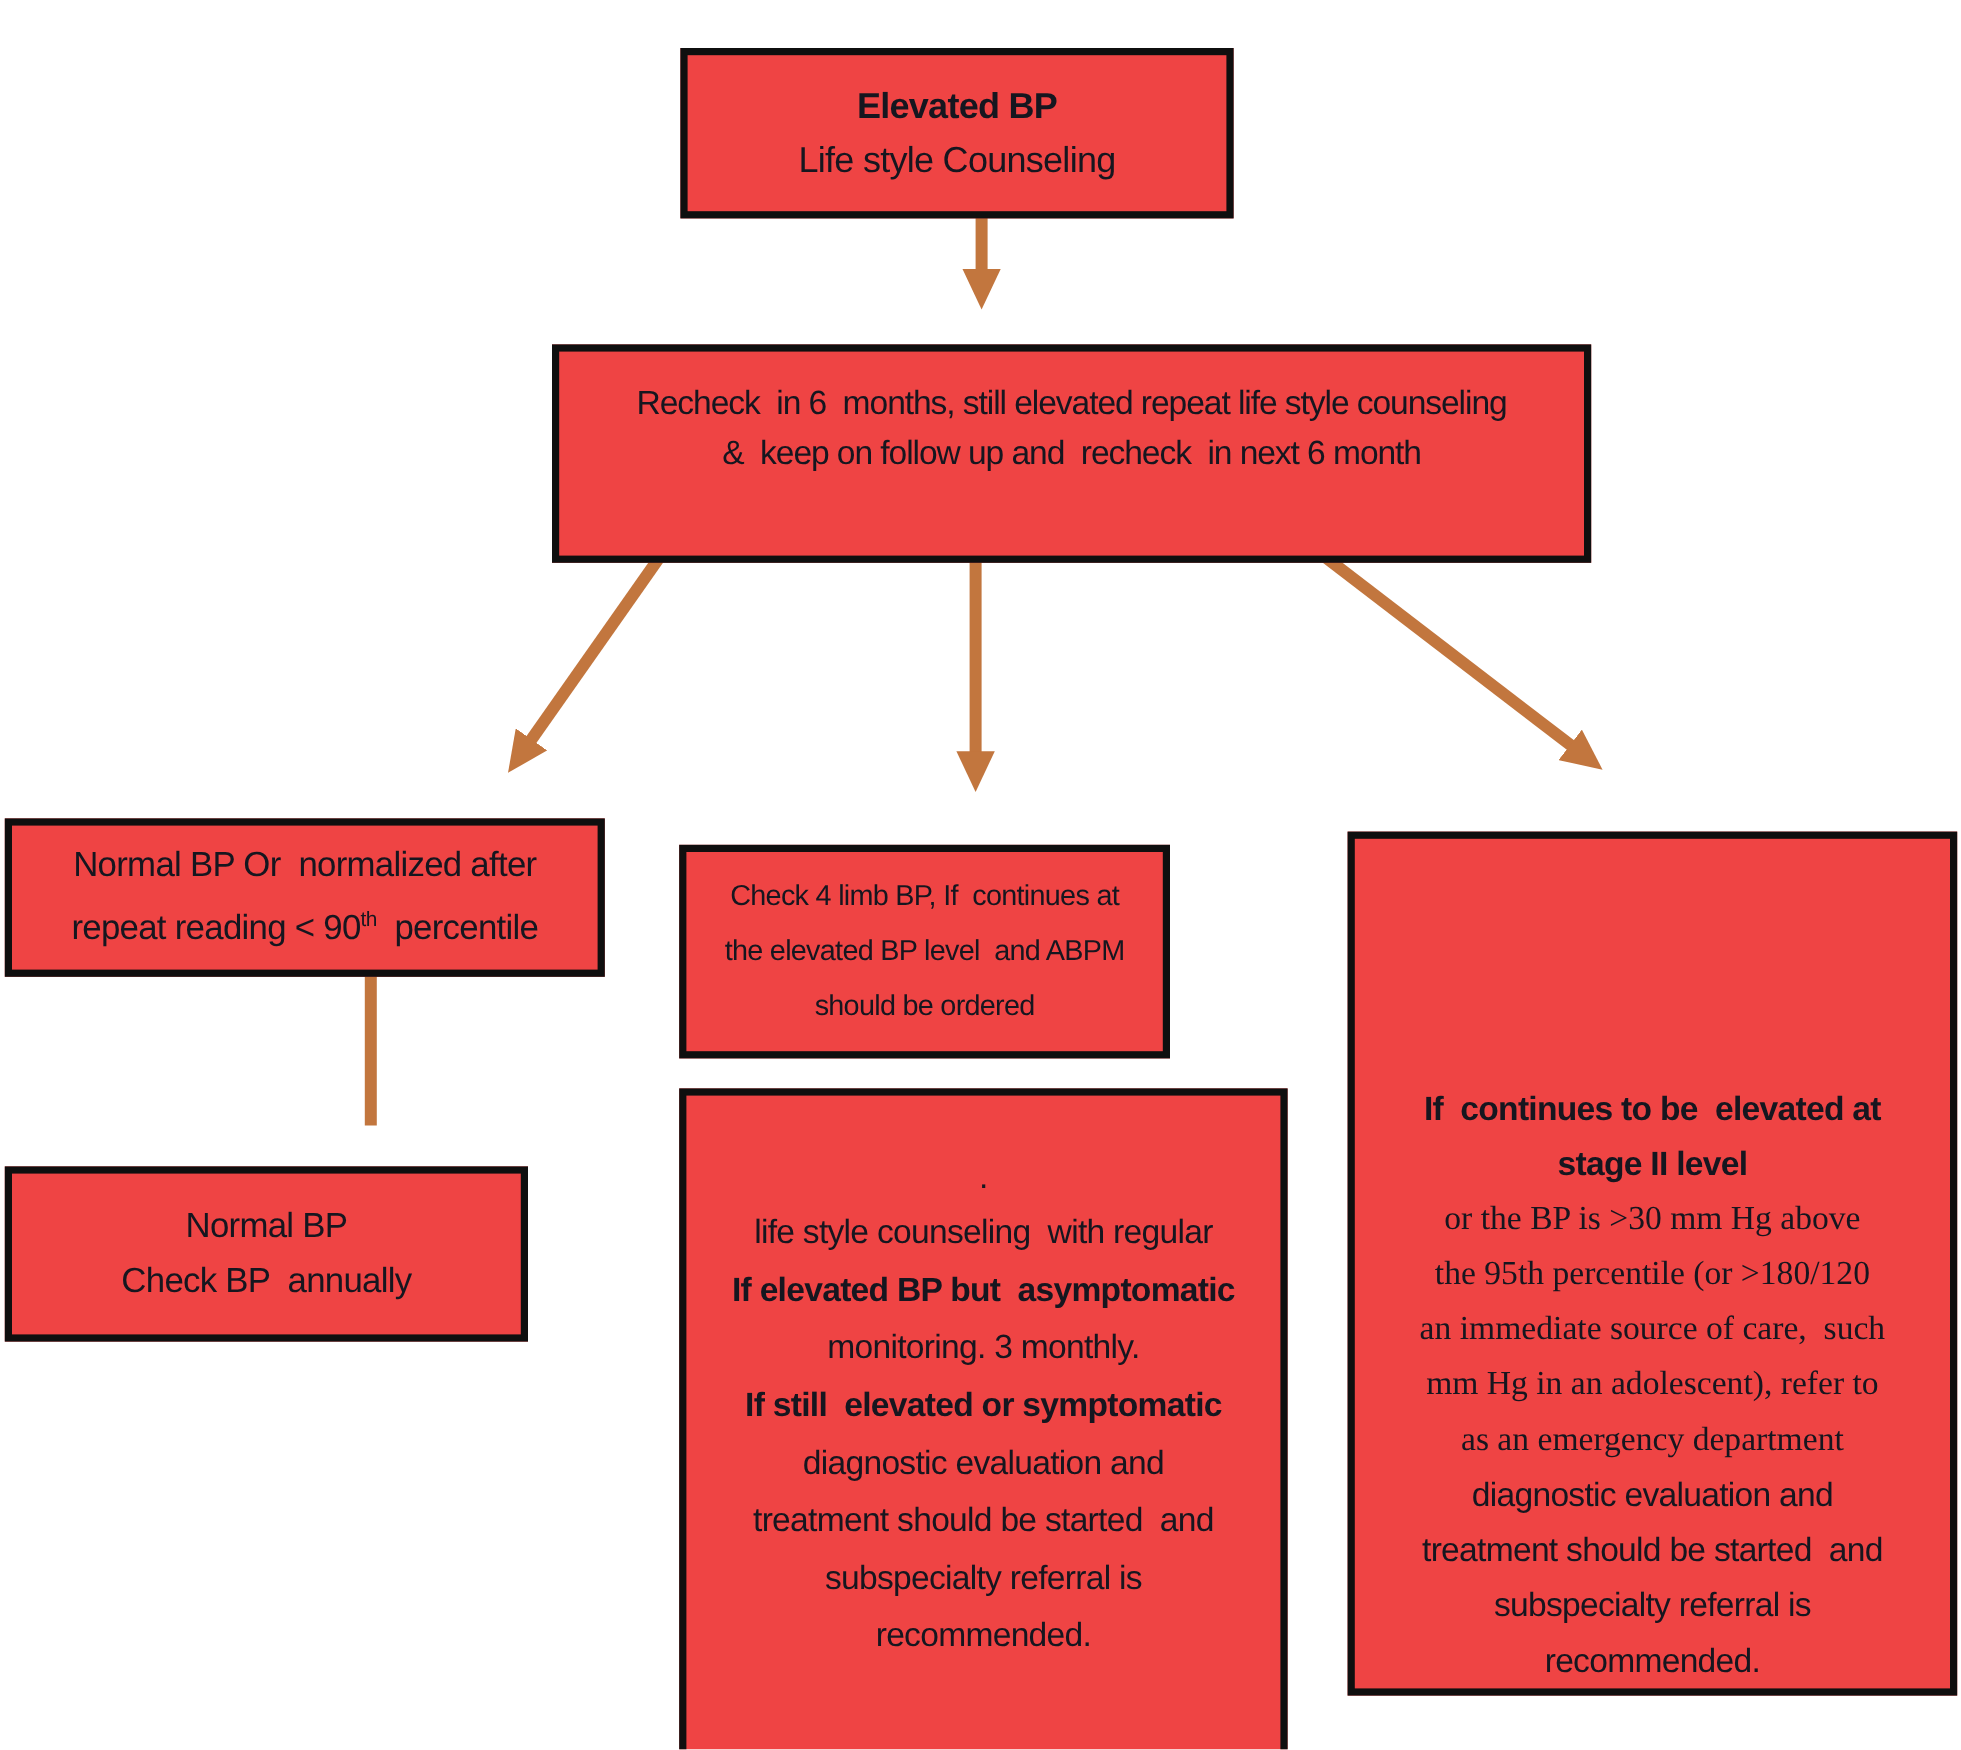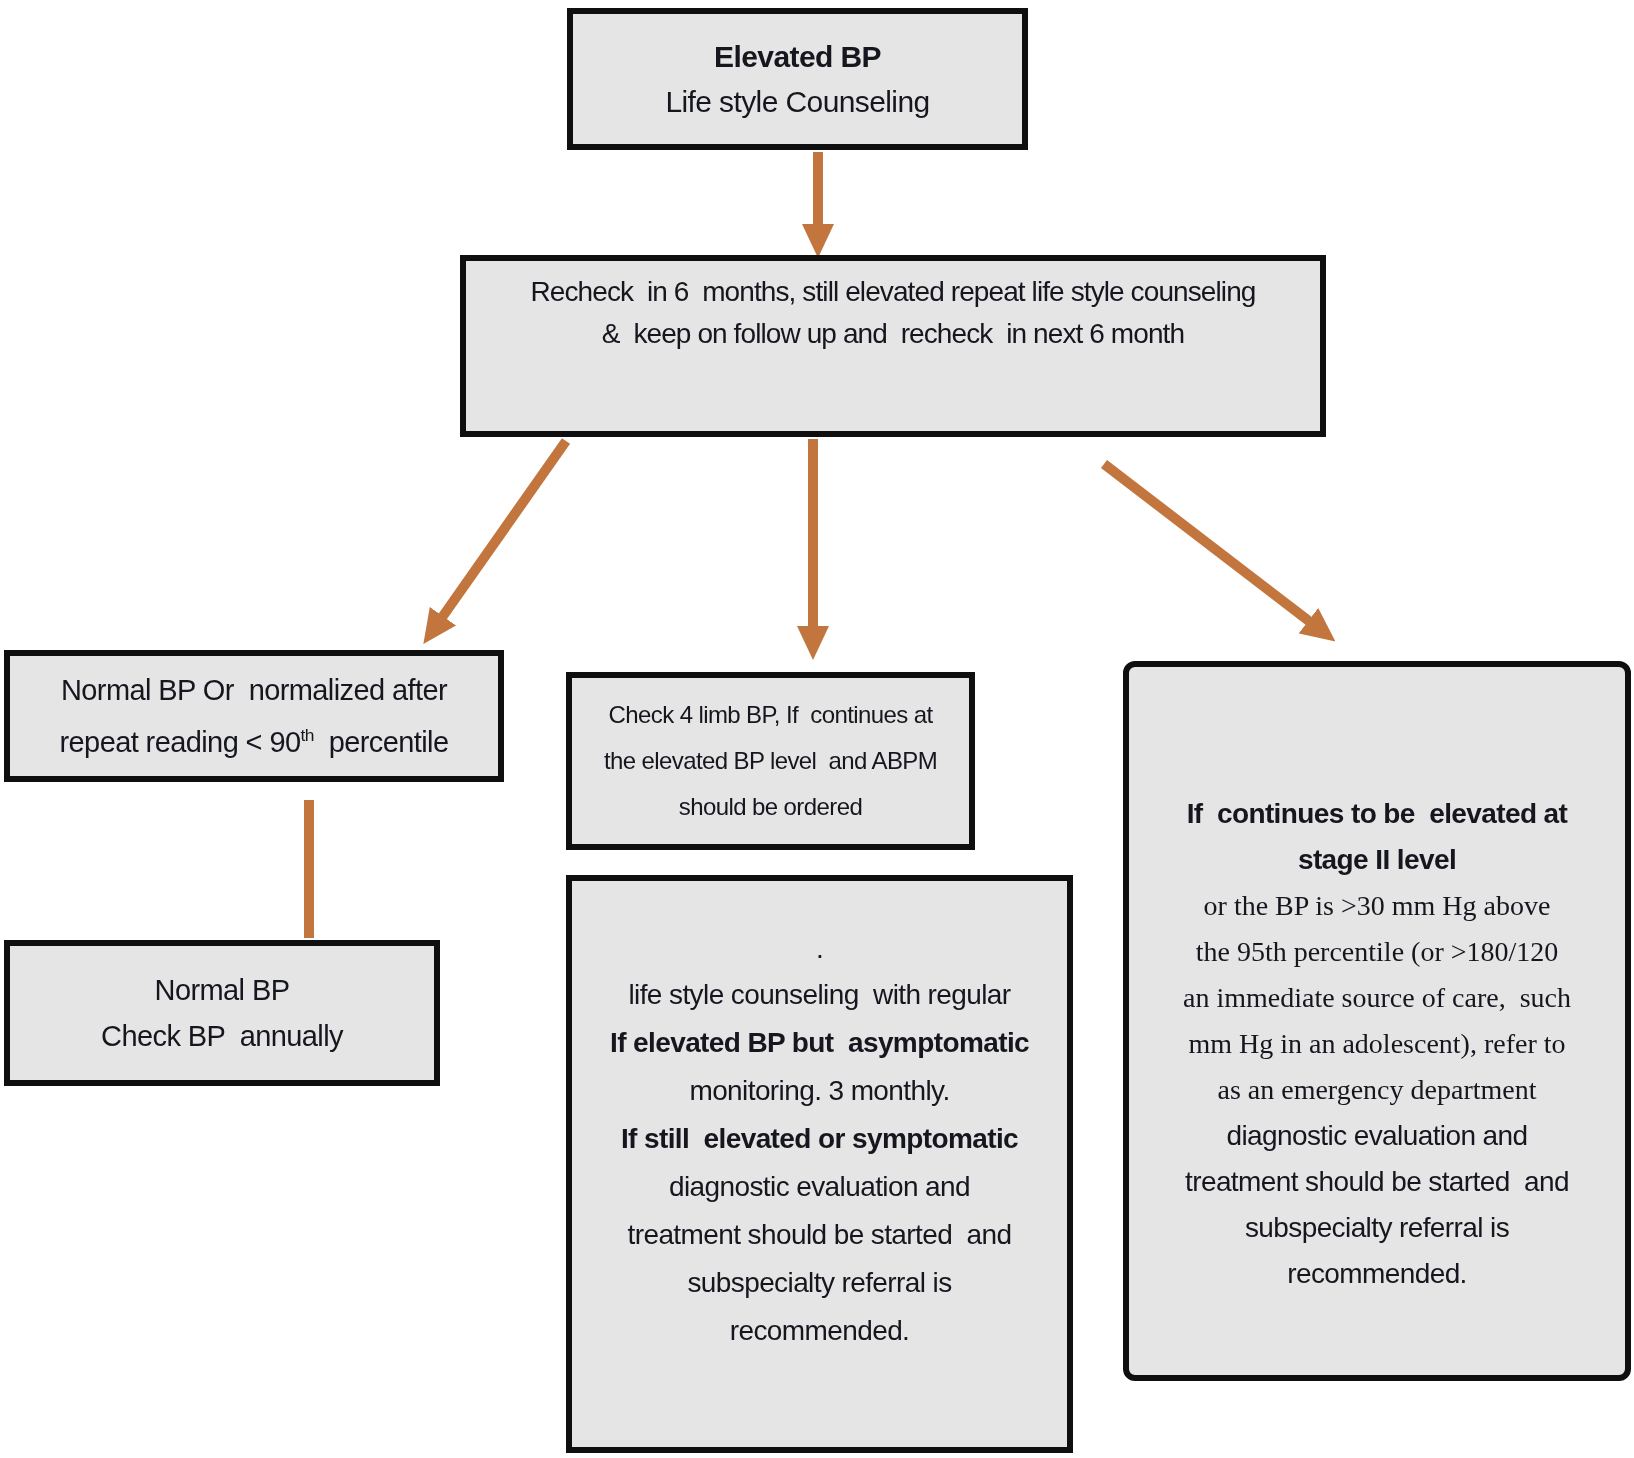--- a/index.html
+++ b/index.html
@@ -7,41 +7,42 @@
     position:relative;
     width:1634px; height:1458px;
     background:#ffffff;
     font-family:"Liberation Sans", sans-serif;
     color:#16161f;
     overflow:hidden;
   }
   .box {
     position:absolute;
     border:6px solid var(--border,#0f0f0f);
-    background:#e5e5e5;
+    background:#ef4444;
     box-sizing:border-box;
     display:flex; flex-direction:column;
     align-items:center; justify-content:center;
     text-align:center;
+    margin-top:32px;
   }
   .ln { white-space:pre-wrap; letter-spacing:-0.6px; }
   .b  { font-weight:bold; }
   .serif { font-family:"Liberation Serif", serif; letter-spacing:0; }
   sup { font-size:0.6em; vertical-align:super; }
 
   
   #box-elevated   { left:567px; top:8px;   width:461px; height:142px; font-size:30px; line-height:45px; }
-  #box-recheck    { left:460px; top:255px; width:866px; height:182px; font-size:28px; line-height:42px; justify-content:flex-start; padding-top:10px; }
+  #box-recheck    { left:460px; top:255px; width:866px; height:182px; font-size:28px; line-height:42px; justify-content:flex-start; padding-top:22px; }
   #box-recheck .ln { letter-spacing:-0.9px; }
   #box-normalbp   { left:4px;   top:650px; width:500px; height:132px; font-size:29px; line-height:45px; }
   #box-annual     { left:4px;   top:940px; width:436px; height:146px; font-size:29px; line-height:46px; }
   #box-check4limb { left:566px; top:672px; width:409px; height:178px; font-size:24px; line-height:46px;justify-content:center; }
   #box-asymp      { left:566px; top:875px; width:507px; height:578px; font-size:28px; line-height:48px; justify-content:flex-start; padding-top:46px; }
   #box-asymp .dot { line-height:44px; }
-  #box-stage2     { left:1123px; top:661px; width:508px; height:720px; font-size:28px; line-height:46px; justify-content:center; padding-top:46px;border-radius:12px; }
+  #box-stage2     { left:1123px; top:661px; width:508px; height:720px; font-size:28px; line-height:46px; justify-content:flex-end; padding-top:46px; }
 
   
   #arrows { position:absolute; left:0; top:0; width:1634px; height:1458px; pointer-events:none; }
   .aline { stroke:var(--arrow,#c2763e); stroke-width:10; fill:none; }
   #ah path { fill:var(--arrow,#c2763e); }
 </style>
 </head>
 <body>
 
 <div id="canvas">

